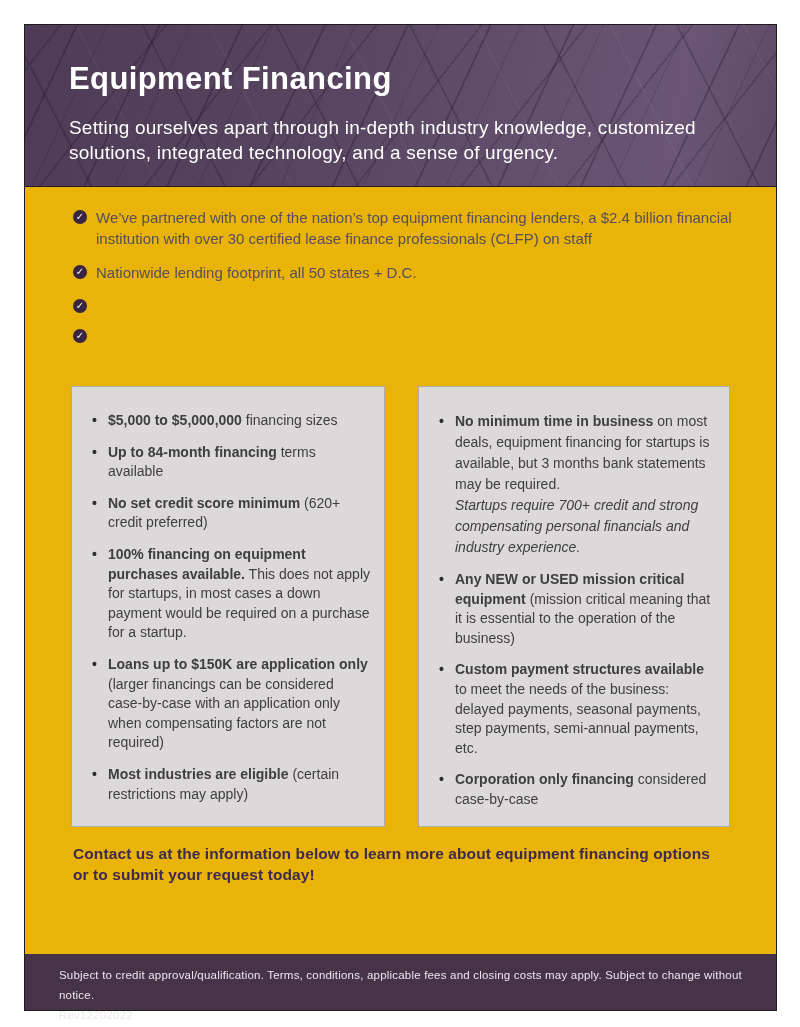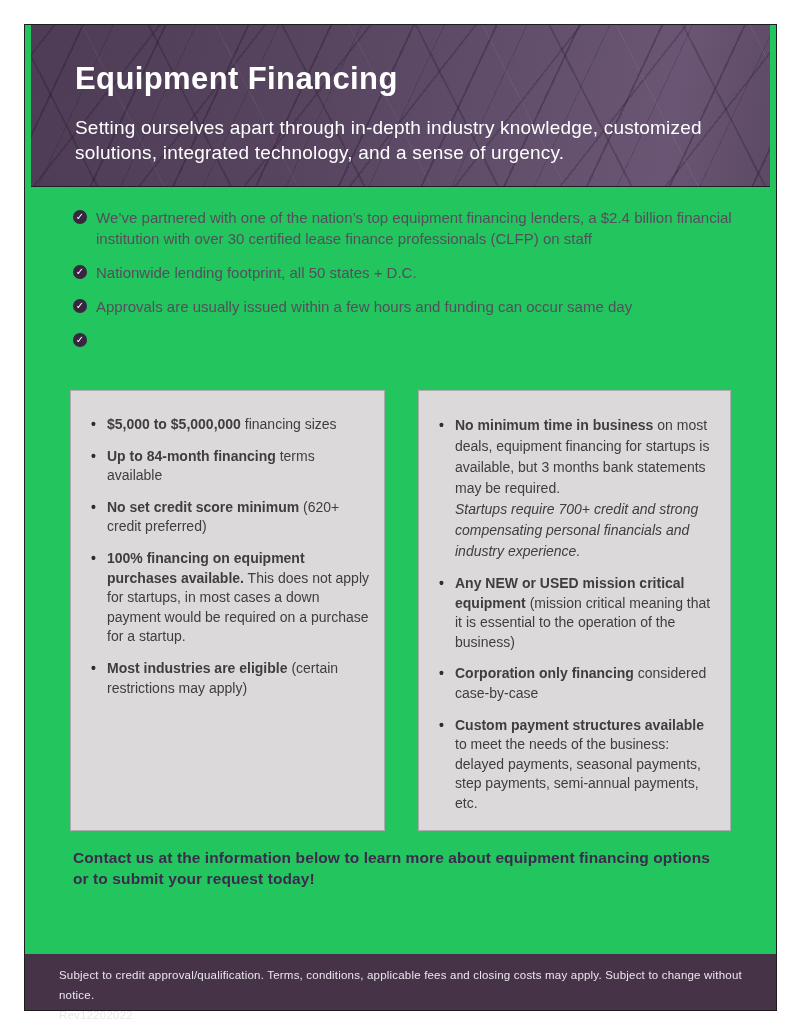--- a/index.html
+++ b/index.html
@@ -8,24 +8,23 @@
     width: 800px; height: 1027px;
     position: relative;
     font-family: "Liberation Sans", "DejaVu Sans", sans-serif;
     overflow: hidden;
   }
   .page-frame {
     position: absolute;
     left: 24px; top: 24px;
     width: 753px; height: 987px;
     border: 1px solid #1f1c20;
-    background: #22c55e;
+    background: #eab308;
     display: flex;
     flex-direction: column;
-    align-items: center;
   }
   
   .hero {
     height: 162px;
     flex: 0 0 auto;
     color: #ffffff;
     padding: 36px 40px 0 44px;
     position: relative;
     overflow: hidden;
     background:
@@ -148,21 +147,20 @@
     <li>
       <span class="check-circle">✓</span>
       <span>We’ve partnered with one of the nation’s top equipment financing lenders, a $2.4 billion financial institution with over 30 certified lease finance professionals (CLFP) on staff</span>
     </li>
     <li>
       <span class="check-circle">✓</span>
       <span>Nationwide lending footprint, all 50 states + D.C.</span>
     </li>
     <li>
       <span class="check-circle">✓</span>
-      <span>Approvals are usually issued within a few hours and funding can occur same day</span>
     </li>
     <li>
       <span class="check-circle">✓</span>
     </li>
   </ul>
 
   <div class="boxes-row">
 
     <div class="gray-box left">
       <ul>
@@ -170,41 +168,44 @@
           <span class="b">$5,000 to $5,000,000</span><span> financing sizes</span>
         </li>
         <li>
           <span class="b">Up to 84-month financing</span><span> terms available</span>
         </li>
         <li>
           <span class="b">No set credit score minimum</span><span> (620+ credit preferred)</span>
         </li>
         <li>
           <span class="b">100% financing on equipment purchases available.</span><span> This does not apply for startups, in most cases a down payment would be required on a purchase for a startup.</span>
+        </li>
+        <li>
+          <span class="b">Loans up to $150K are application only</span><span> (larger financings can be considered case-by-case with an application only when compensating factors are not required)</span>
         </li>
         <li>
           <span class="b">Most industries are eligible</span><span> (certain restrictions may apply)</span>
         </li>
       </ul>
     </div>
 
     <div class="gray-box right">
       <ul>
         <li class="tall">
           <span class="b">No minimum time in business</span><span> on most deals, equipment financing for startups is available, but 3 months bank statements may be required.</span>
           <span class="italic-note"><span class="b">Startups</span><span> require 700+ credit and strong compensating personal financials and industry experience.</span></span>
         </li>
         <li>
           <span class="b">Any NEW or USED mission critical equipment</span><span> (mission critical meaning that it is essential to the operation of the business)</span>
         </li>
         <li>
+          <span class="b">Custom payment structures available</span><span> to meet the needs of the business: delayed payments, seasonal payments, step payments, semi-annual payments, etc.</span>
+        </li>
+        <li>
           <span class="b">Corporation only financing</span><span> considered case-by-case</span>
-        </li>
-        <li>
-          <span class="b">Custom payment structures available</span><span> to meet the needs of the business: delayed payments, seasonal payments, step payments, semi-annual payments, etc.</span>
         </li>
       </ul>
     </div>
 
   </div>
 
   <div class="contact">Contact us at the information below to learn more about equipment financing options or to submit your request today!</div>
 
   <div class="footer">
     <div class="line">Subject to credit approval/qualification. Terms, conditions, applicable fees and closing costs may apply. Subject to change without notice.</div>

